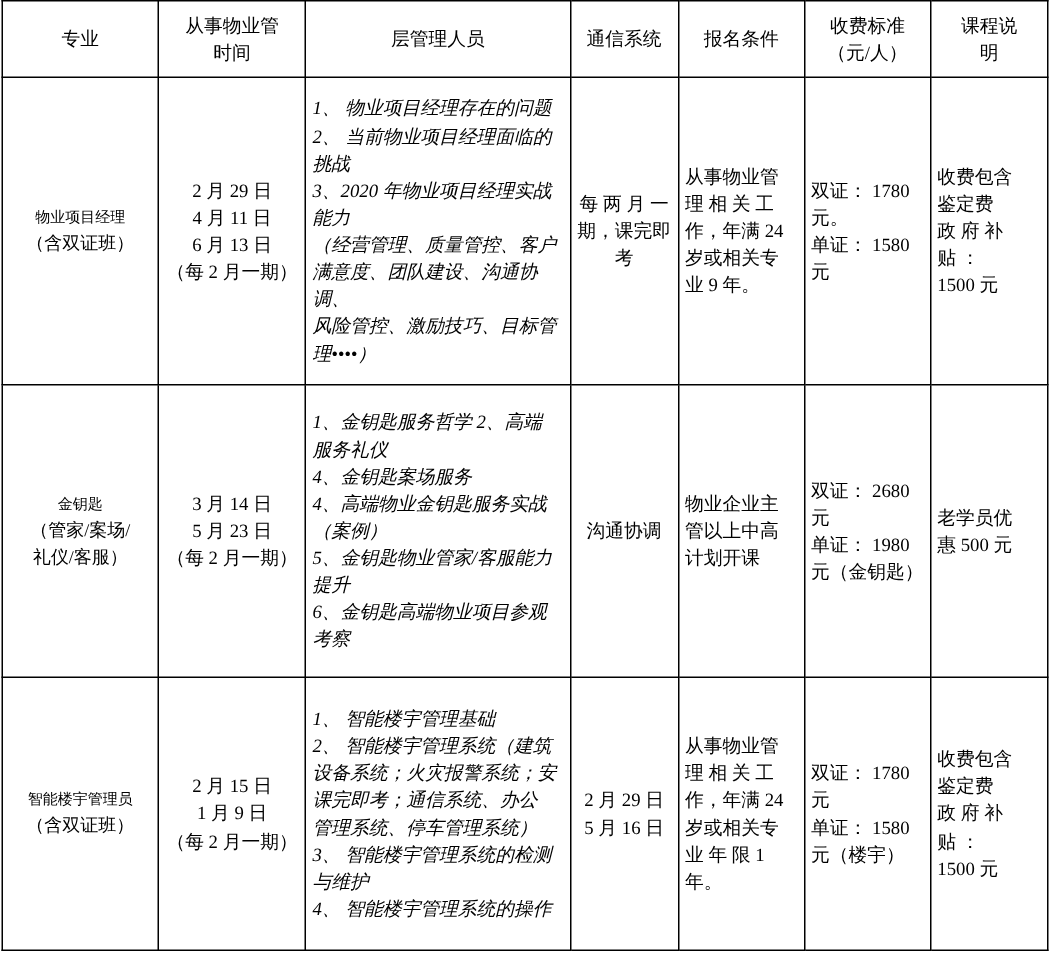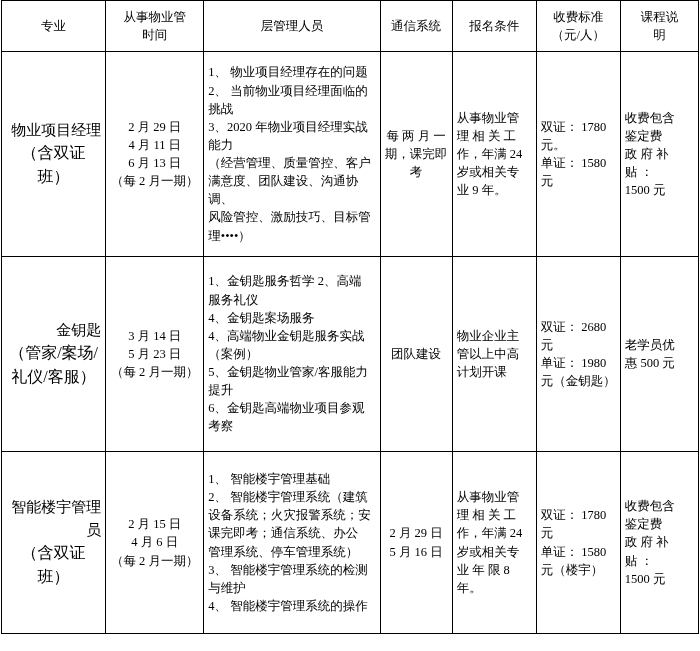--- a/index.html
+++ b/index.html
@@ -48,36 +48,37 @@
     height: 44px;
     font-size: 13.5px;
   }
   .hdr-line { display: block; text-align: center; }
 
   .cell-center { text-align: center; }
   .cell-left { text-align: left; }
 
   .major-name {
     display: block;
-    text-align: right;
-    font-size: 15px;
+    text-align: center;
+    font-size: 10px;
     line-height: 1.5;
   }
   .major-sub {
     display: block;
     text-align: center;
-    font-size: 16px;
+    font-size: 12px;
     line-height: 1.5;
   }
   .line {
     display: block;
   }
   .content-cell .line {
     text-align: left;
     text-indent: 0;
+    font-style: italic;
   }
   .start-cell .line,
   .exam-cell .line,
   .cond-cell .line,
   .fee-cell .line,
   .note-cell .line {
     text-align: center;
   }
   .cond-cell, .fee-cell, .note-cell, .exam-cell {
     text-align: center;
@@ -198,21 +199,21 @@
           <span class="line">服务礼仪</span>
           <span class="line">4、金钥匙案场服务</span>
           <span class="line">4、高端物业金钥匙服务实战</span>
           <span class="line">（案例）</span>
           <span class="line">5、金钥匙物业管家/客服能力</span>
           <span class="line">提升</span>
           <span class="line">6、金钥匙高端物业项目参观</span>
           <span class="line">考察</span>
         </td>
         <td class="exam-cell">
-          <span class="line">团队建设</span>
+          <span class="line">沟通协调</span>
         </td>
         <td class="cond-cell">
           <span class="line">物业企业主</span>
           <span class="line">管以上中高</span>
           <span class="line">计划开课</span>
         </td>
         <td class="fee-cell">
           <span class="line">双证： 2680</span>
           <span class="line">元</span>
           <span class="line">单证： 1980</span>
@@ -224,21 +225,21 @@
         </td>
       </tr>
 
       <tr class="row-r3">
         <td class="cell-center">
           <span class="major-name">智能楼宇管理员</span>
           <span class="major-sub">（含双证班）</span>
         </td>
         <td class="start-cell">
           <span class="line">2 月 15 日</span>
-          <span class="line">4 月 6 日</span>
+          <span class="line">1 月 9 日</span>
           <span class="line">（每 2 月一期）</span>
         </td>
         <td class="content-cell cell-left">
           <span class="line">1、 智能楼宇管理基础</span>
           <span class="line">2、 智能楼宇管理系统（建筑</span>
           <span class="line">设备系统；火灾报警系统；安</span>
           <span class="line">课完即考；通信系统、办公</span>
           <span class="line">管理系统、停车管理系统）</span>
           <span class="line">3、 智能楼宇管理系统的检测</span>
           <span class="line">与维护</span>
@@ -246,21 +247,21 @@
         </td>
         <td class="exam-cell">
           <span class="line">2 月 29 日</span>
           <span class="line">5 月 16 日</span>
         </td>
         <td class="cond-cell">
           <span class="line">从事物业管</span>
           <span class="line">理 相 关 工</span>
           <span class="line">作，年满 24</span>
           <span class="line">岁或相关专</span>
-          <span class="line">业 年 限 8</span>
+          <span class="line">业 年 限 1</span>
           <span class="line">年。</span>
         </td>
         <td class="fee-cell">
           <span class="line">双证： 1780</span>
           <span class="line">元</span>
           <span class="line">单证： 1580</span>
           <span class="line">元（楼宇）</span>
         </td>
         <td class="note-cell">
           <span class="line">收费包含</span>

